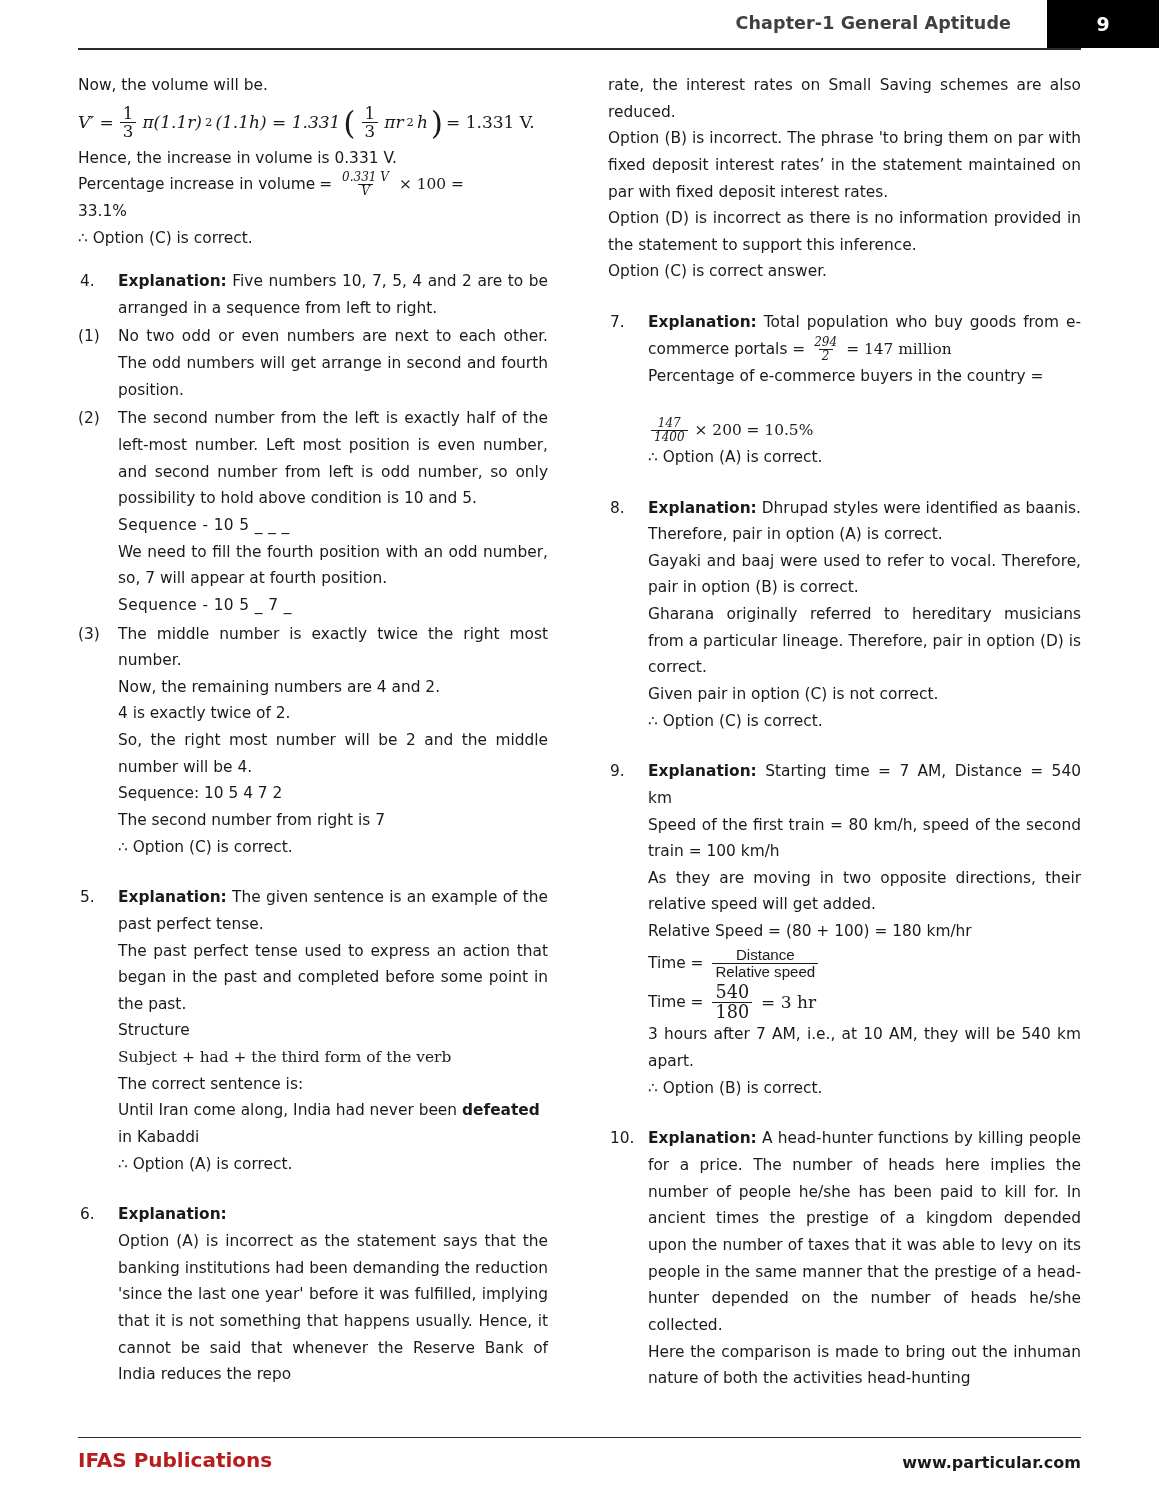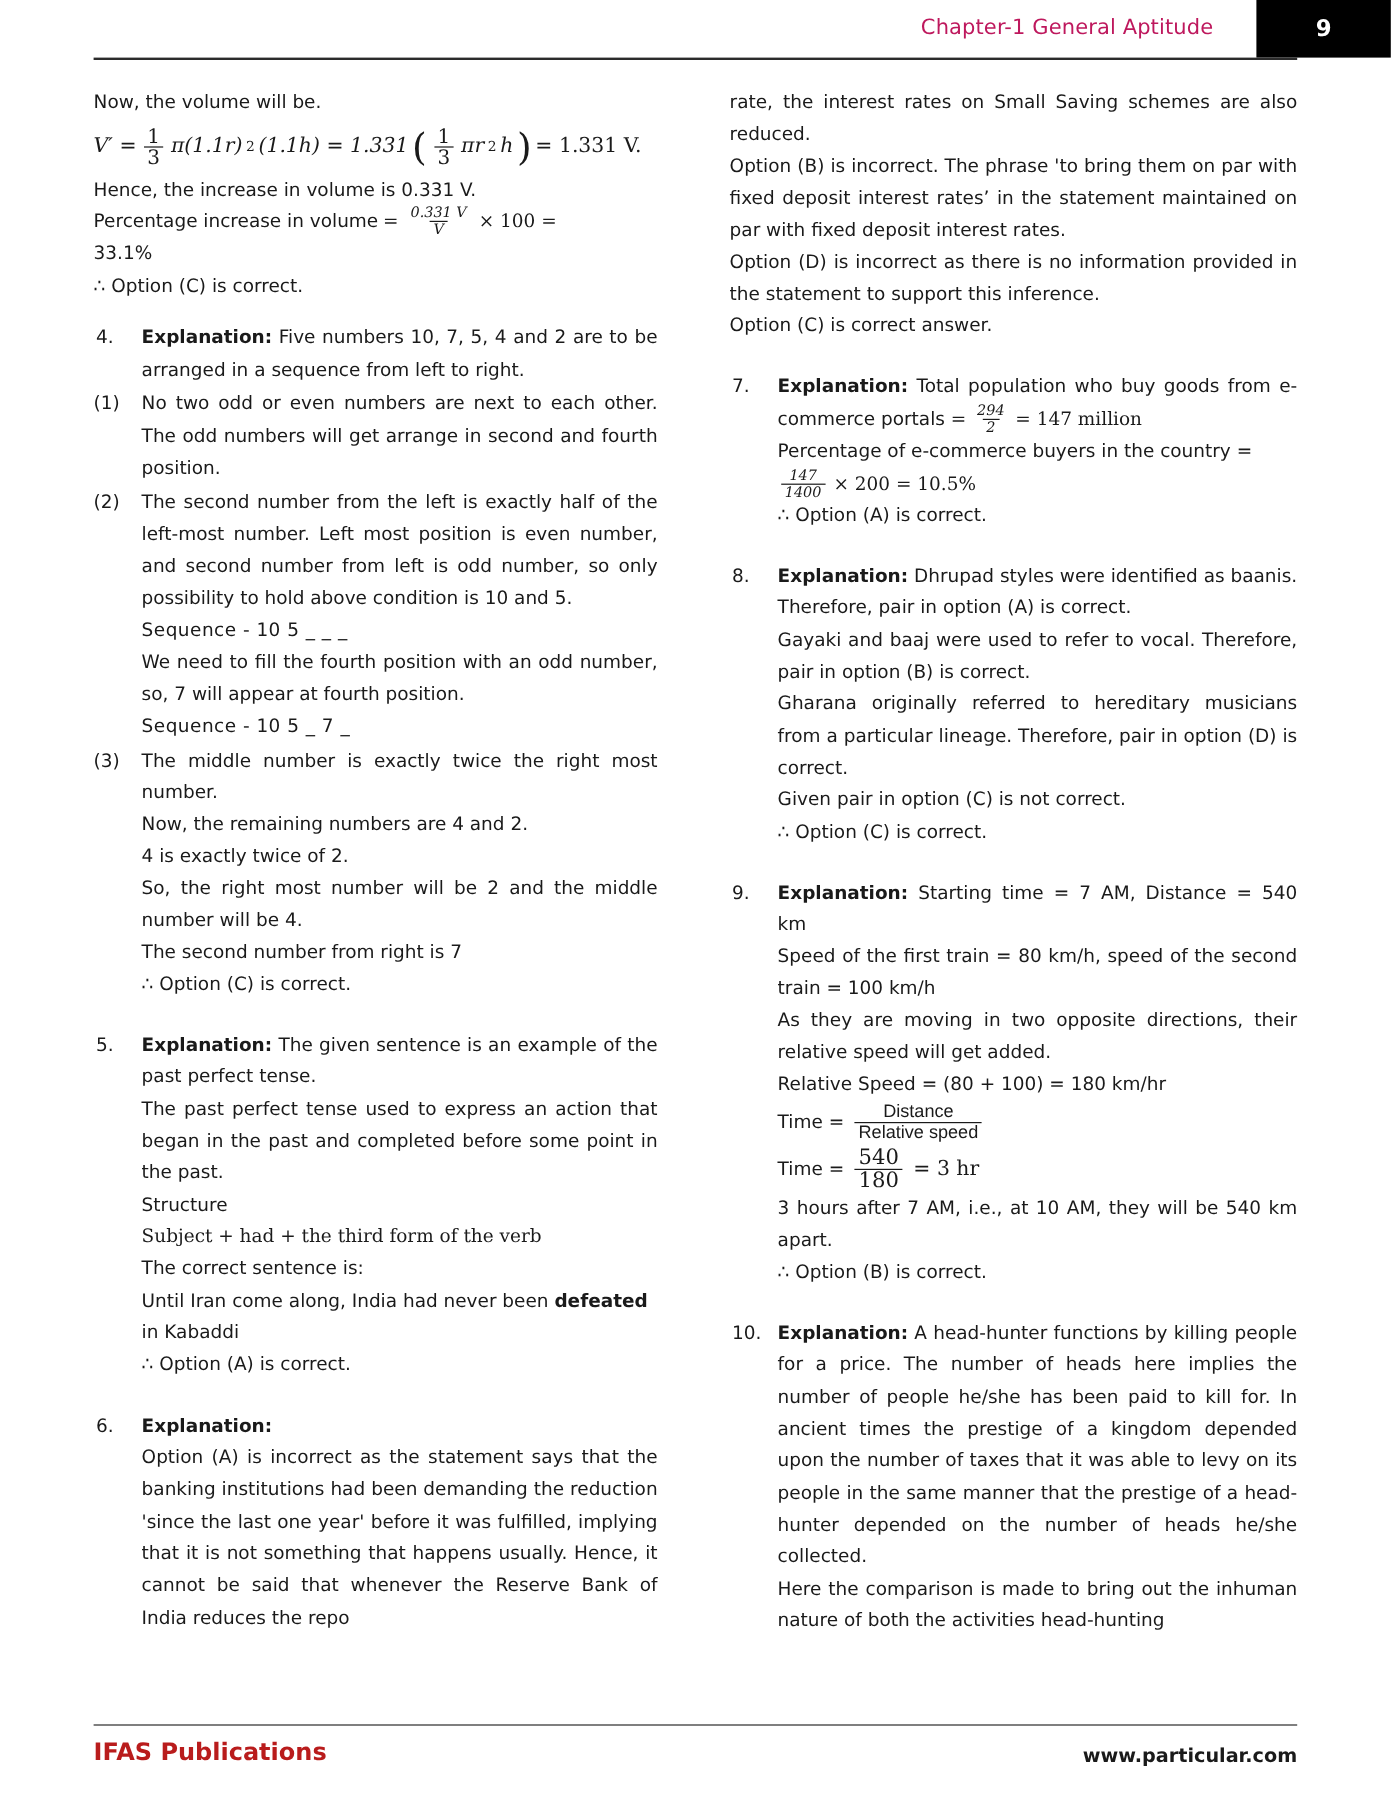--- a/index.html
+++ b/index.html
@@ -36,22 +36,22 @@
     left: 78px;
     right: 78px;
     height: 1.5px;
     background: #2b2b2b;
   }
   .chapter-title {
     position: absolute;
     top: 13px;
     right: 148px;
     font-size: 17.5px;
-    font-weight: normal;
-    color: #be185d;
+    font-weight: bold;
+    color: #404040;
     letter-spacing: 0.1px;
     white-space: nowrap;
   }
   .page-number-box {
     position: absolute;
     top: 0;
     right: 0;
     width: 112px;
     height: 48px;
     background: #000000;
@@ -272,20 +272,21 @@
         </div>
       </div>
 
       <div class="block tight" style="margin-top:2px;">
         <div class="marker sub">(3)</div>
         <div class="body">
           <div class="para">The middle number is exactly twice the right most number.</div>
           <div class="para nofill">Now, the remaining numbers are 4 and 2.</div>
           <div class="para nofill">4 is exactly twice of 2.</div>
           <div class="para">So, the right most number will be 2 and the middle number will be 4.</div>
+          <div class="para nofill">Sequence: 10 5 4 7 2</div>
           <div class="para nofill">The second number from right is 7</div>
           <div class="para nofill">∴ Option (C) is correct.</div>
         </div>
       </div>
 
       <div class="block" style="margin-top:24px;">
         <div class="marker">5.</div>
         <div class="body">
           <div class="para"><span class="lbl">Explanation:</span> <span>The given sentence is an example of the past perfect tense.</span></div>
           <div class="para">The past perfect tense used to express an action that began in the past and completed before some point in the past.</div>
@@ -322,21 +323,21 @@
             <span style="display:inline-flex;align-items:center;gap:3px;vertical-align:middle;">
               <span class="mr">=</span>
               <span class="inlinefrac">
                 <span class="num">294</span>
                 <span class="den">2</span>
               </span>
               <span class="mr">= 147 million</span>
             </span>
           </div>
           <div class="para">Percentage of e-commerce buyers in the country =</div>
-          <div class="para nofill" style="display:flex;align-items:flex-end;gap:4px;">
+          <div class="para nofill" style="display:flex;align-items:center;gap:4px;margin-top:28px;">
             <span class="inlinefrac">
               <span class="num">147</span>
               <span class="den">1400</span>
             </span>
             <span class="mr">× 200 = 10.5%</span>
           </div>
           <div class="para nofill">∴ Option (A) is correct.</div>
         </div>
       </div>
 

